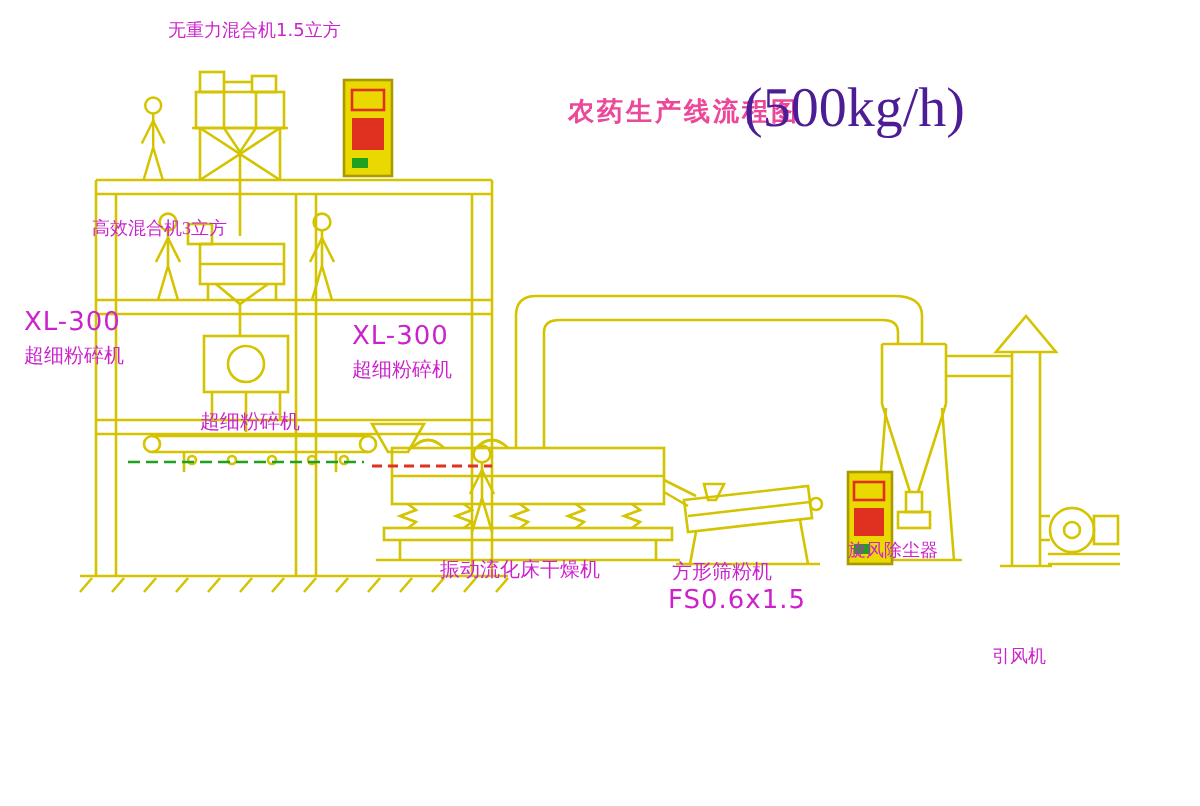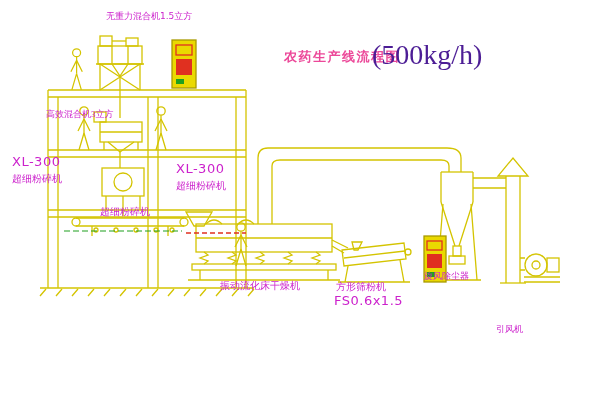--- a/index.html
+++ b/index.html
@@ -164,21 +164,21 @@
 
     <g>
       <path d="M64,231 H182" stroke="#1fa01f" stroke-width="1.2" stroke-dasharray="6 3" fill="none"></path>
       <path d="M186,233 H246" stroke="#e03020" stroke-width="1.4" stroke-dasharray="5 3" fill="none"></path>
     </g>
   </svg>
 
   <div class="lbl title-cn" style="left:284px; top:50px;">农药生产线流程图</div>
   <div class="lbl title-cap" style="left:372px; top:40px;">(500kg/h)</div>
 
-  <div class="lbl s9" style="left:84px;  top:12px;margin-left:22px;">无重力混合机1.5立方</div>
+  <div class="lbl s9" style="left:84px;  top:12px;">无重力混合机1.5立方</div>
   <div class="lbl s9" style="left:46px;  top:110px;font-family:Liberation Serif, serif;">高效混合机3立方</div>
 
   <div class="lbl model" style="left:12px;  top:155px;">XL-300</div>
   <div class="lbl s10" style="left:12px;  top:174px;">超细粉碎机</div>
 
   <div class="lbl model" style="left:176px; top:162px;">XL-300</div>
   <div class="lbl s10" style="left:176px; top:181px;">超细粉碎机</div>
 
   <div class="lbl s10" style="left:100px; top:207px;">超细粉碎机</div>
 

